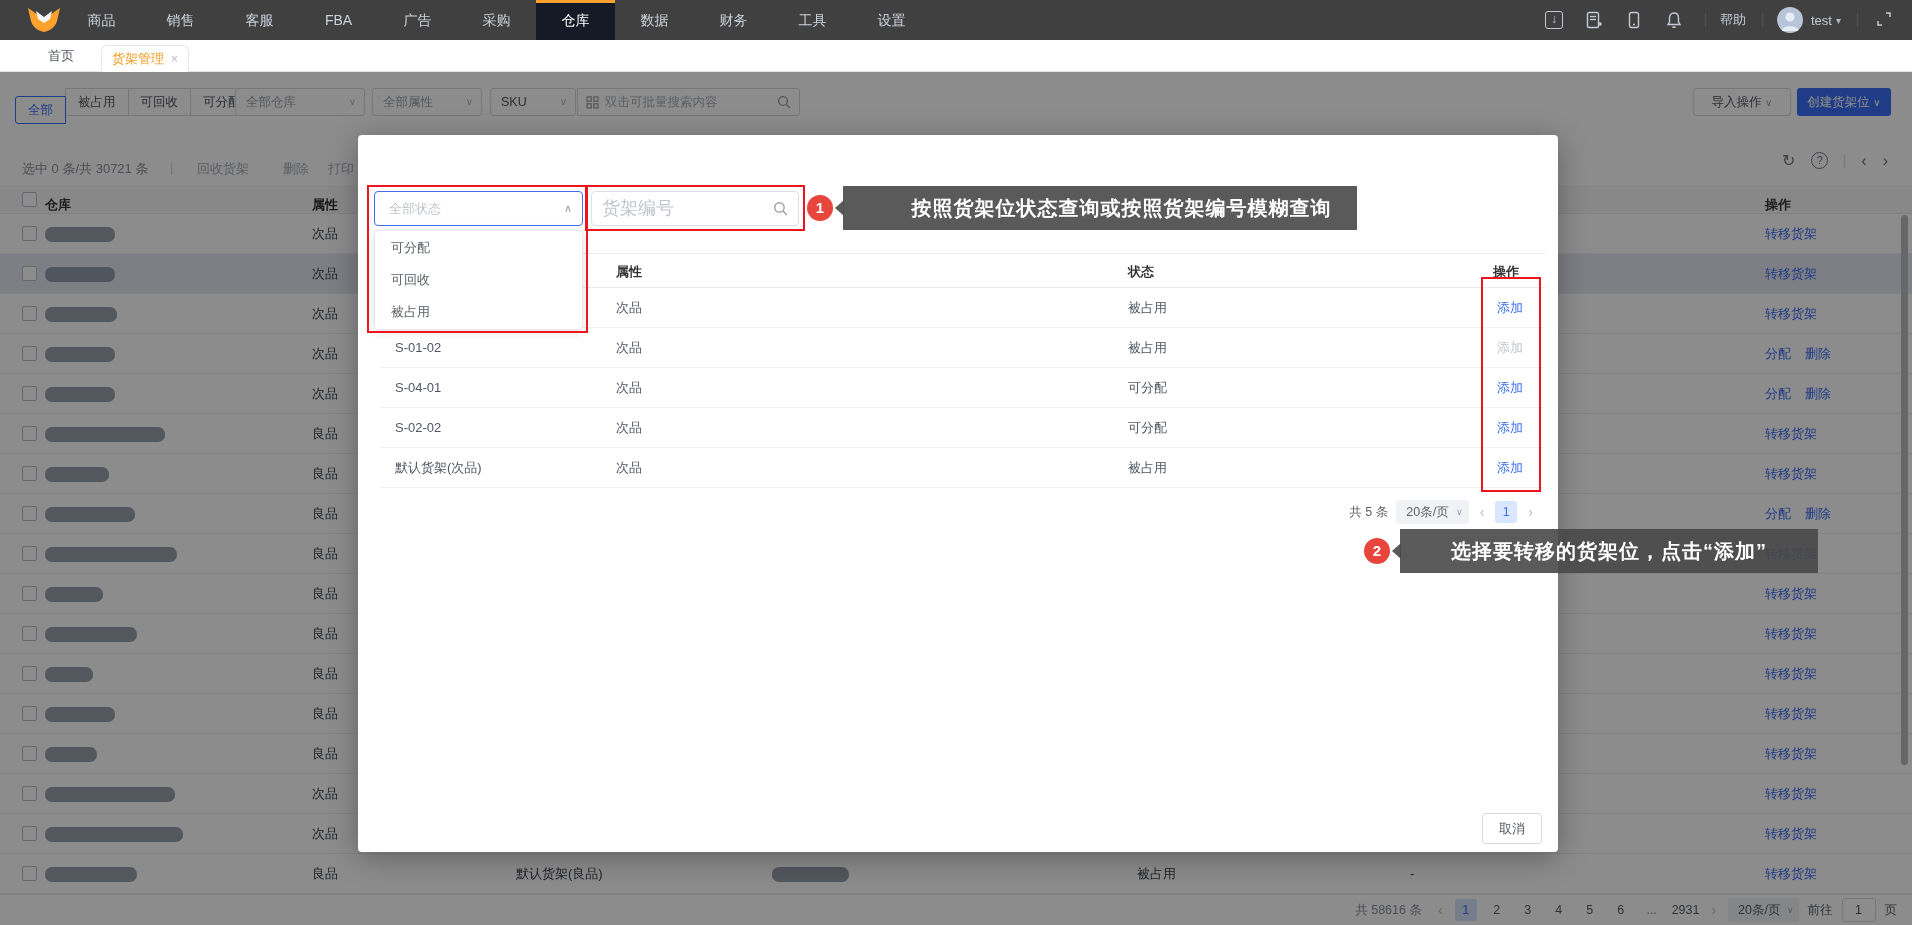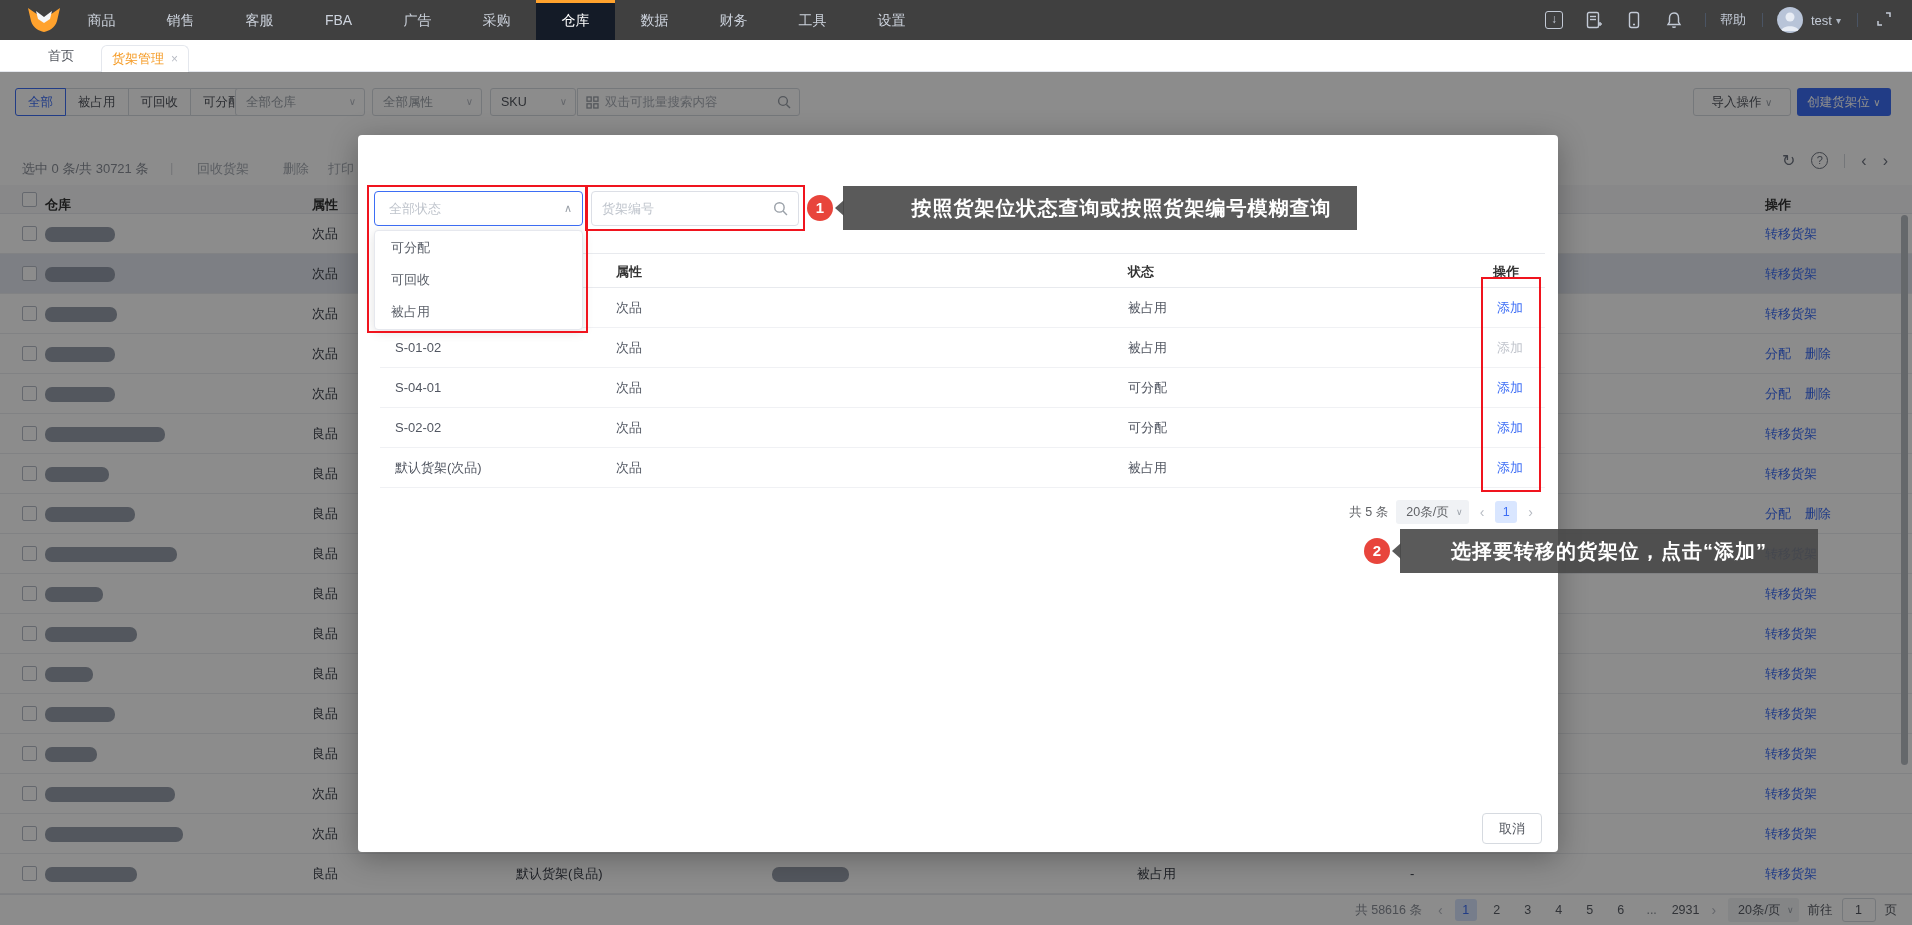--- a/index.html
+++ b/index.html
@@ -29,21 +29,21 @@
   .tab-home { position:absolute; left:48px; top:0; height:36px; line-height:32px; font-size:13px; color:#51555d; cursor:pointer; }
   .tab-active { position:absolute; left:101px; top:5px; height:28px; padding:0 10px; background:#fff; border:1px solid #e4e7ed; border-bottom:1px solid #fff; border-radius:6px 6px 0 0; font-size:13px; color:#f59a23; line-height:26px; cursor:pointer; }
   .tab-close { font-size:12px; color:#b8bcc4; margin-left:7px; cursor:pointer; }
 
   
   .content { position:absolute; left:0; top:72px; width:1912px; height:853px; background:#fff; }
 
   .filterbar { position:absolute; left:0; top:0; width:1912px; height:58px; }
   .btn-group { position:absolute; left:15px; top:16px; display:flex; }
   .fbtn { height:28px; padding:0 12px; border:1px solid #d6dae0; margin-left:-1px; font-size:12.5px; color:#51555d; line-height:26px; background:#fff; cursor:pointer; }
-  .fbtn:first-child { border-radius:3px 0 0 3px; margin-left:0; }
+  .fbtn:first-child { border-radius:3px 0 0 3px; margin-left:0;margin-top:8px; }
   .fbtn:last-child { border-radius:0 3px 3px 0; }
   .fbtn.active { border:1px solid #3d6ef5; color:#3d6ef5; position:relative; z-index:2; }
   .fselect { position:absolute; top:16px; height:28px; border:1px solid #d6dae0; border-radius:3px; background:#fff; font-size:12.5px; color:#9aa0a8; line-height:26px; padding:0 10px; cursor:pointer; }
   .fselect .chev { position:absolute; right:8px; top:0; font-size:10px; color:#b6bac2; }
   .sel-wh { left:235px; width:130px; }
   .sel-attr { left:372px; width:110px; }
   .sel-sku { left:490px; width:86px; color:#51555d; }
   .search-box { position:absolute; left:577px; top:16px; width:223px; height:28px; border:1px solid #d6dae0; border-radius:0 3px 3px 0; background:#fff; display:flex; align-items:center; padding:0 8px; }
   .search-box input { border:none; outline:none; flex:1; font-size:12.5px; color:#51555d; margin:0 6px; min-width:0; background:transparent; font-family:inherit; }
   .search-box input::placeholder { color:#a9aeb6; }
@@ -89,21 +89,21 @@
   .overlay { position:absolute; left:0; top:72px; width:1912px; height:853px; background:rgba(0,0,0,0.45); z-index:10; }
 
   
   .modal { position:absolute; left:358px; top:135px; width:1200px; height:717px; background:#fff; border-radius:4px; box-shadow:0 6px 30px rgba(0,0,0,.3); z-index:20; }
   .m-header { position:relative; height:40px; border-bottom:1px solid #e8eaee; }
   .m-title { position:absolute; left:22px; top:0; line-height:40px; font-size:15px; color:#303133; }
   .m-close { position:absolute; right:18px; top:0; line-height:40px; font-size:19px; color:#909399; cursor:pointer; }
   .m-select { position:absolute; left:16px; top:56px; width:209px; height:35px; border:1px solid #3d6ef5; border-radius:4px; font-size:13px; color:#bfc4cc; line-height:33px; padding:0 14px; cursor:pointer; background:#fff; }
   .m-select .chev { position:absolute; right:10px; top:0; font-size:11px; color:#9aa0a8; }
   .m-search { position:absolute; left:233px; top:56px; width:208px; height:35px; border:1px solid #dcdfe6; border-radius:4px; display:flex; align-items:center; padding:0 10px; }
-  .m-search input { border:none; outline:none; flex:1; font-size:13px; color:#51555d; min-width:0; font-family:inherit; }
+  .m-search input { border:none; outline:none; flex:1; font-size:18px; color:#51555d; min-width:0; font-family:inherit; }
   .m-search input::placeholder { color:#bfc4cc; }
   .m-table { position:absolute; left:22px; top:118px; width:1165px; }
   .mt-header { position:relative; height:35px; border-top:1px solid #e8eaee; border-bottom:1px solid #e8eaee; font-size:13px; font-weight:600; color:#333; line-height:35px; }
   .m-row { position:relative; height:40px; border-bottom:1px solid #f0f1f4; font-size:13px; color:#515661; }
   .mcell { position:absolute; top:0; height:100%; line-height:inherit; white-space:nowrap; }
   .m-row .mcell { line-height:40px; }
   .mc-name { left:15px; } .mc-attr { left:236px; } .mc-status { left:748px; } .mc-op { left:1113px; }
   .mc-add { left:1117px; color:#3d6ef5; cursor:pointer; }
   .mc-add.disabled { color:#c0c4cc; cursor:default; }
   .m-pag { position:absolute; right:22px; top:365px; display:flex; align-items:center; gap:8px; font-size:12.5px; color:#606266; }

